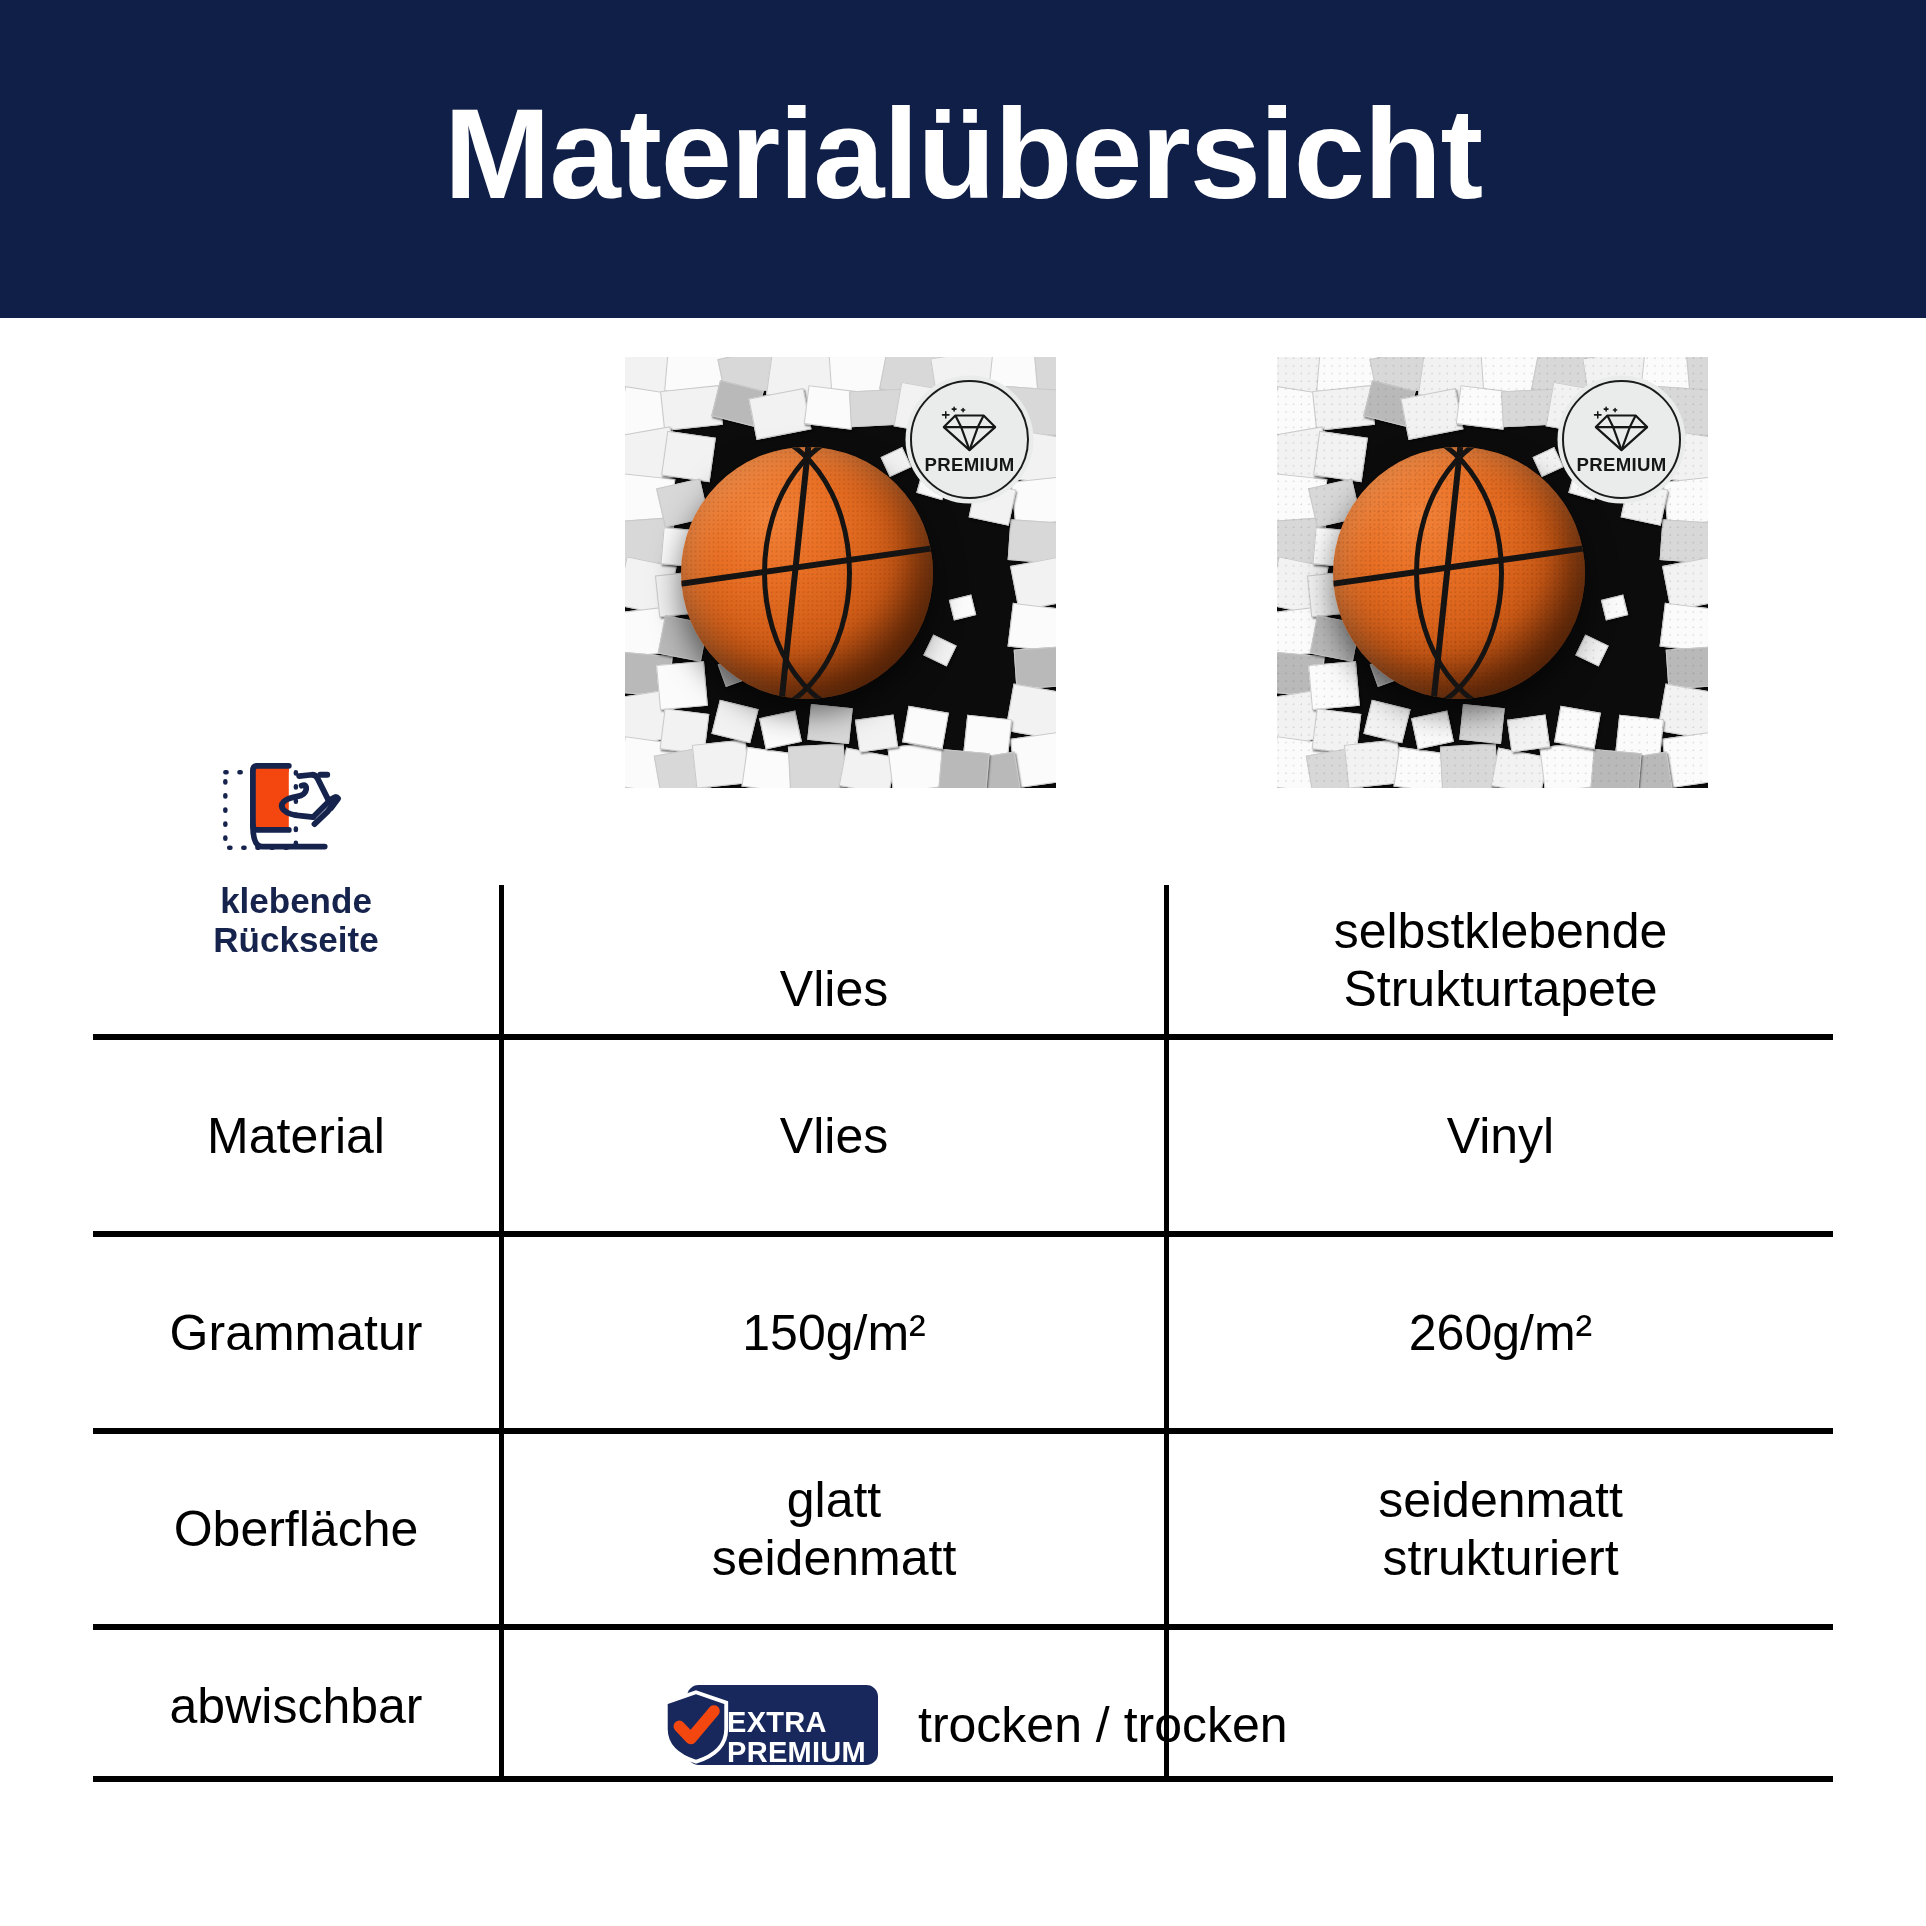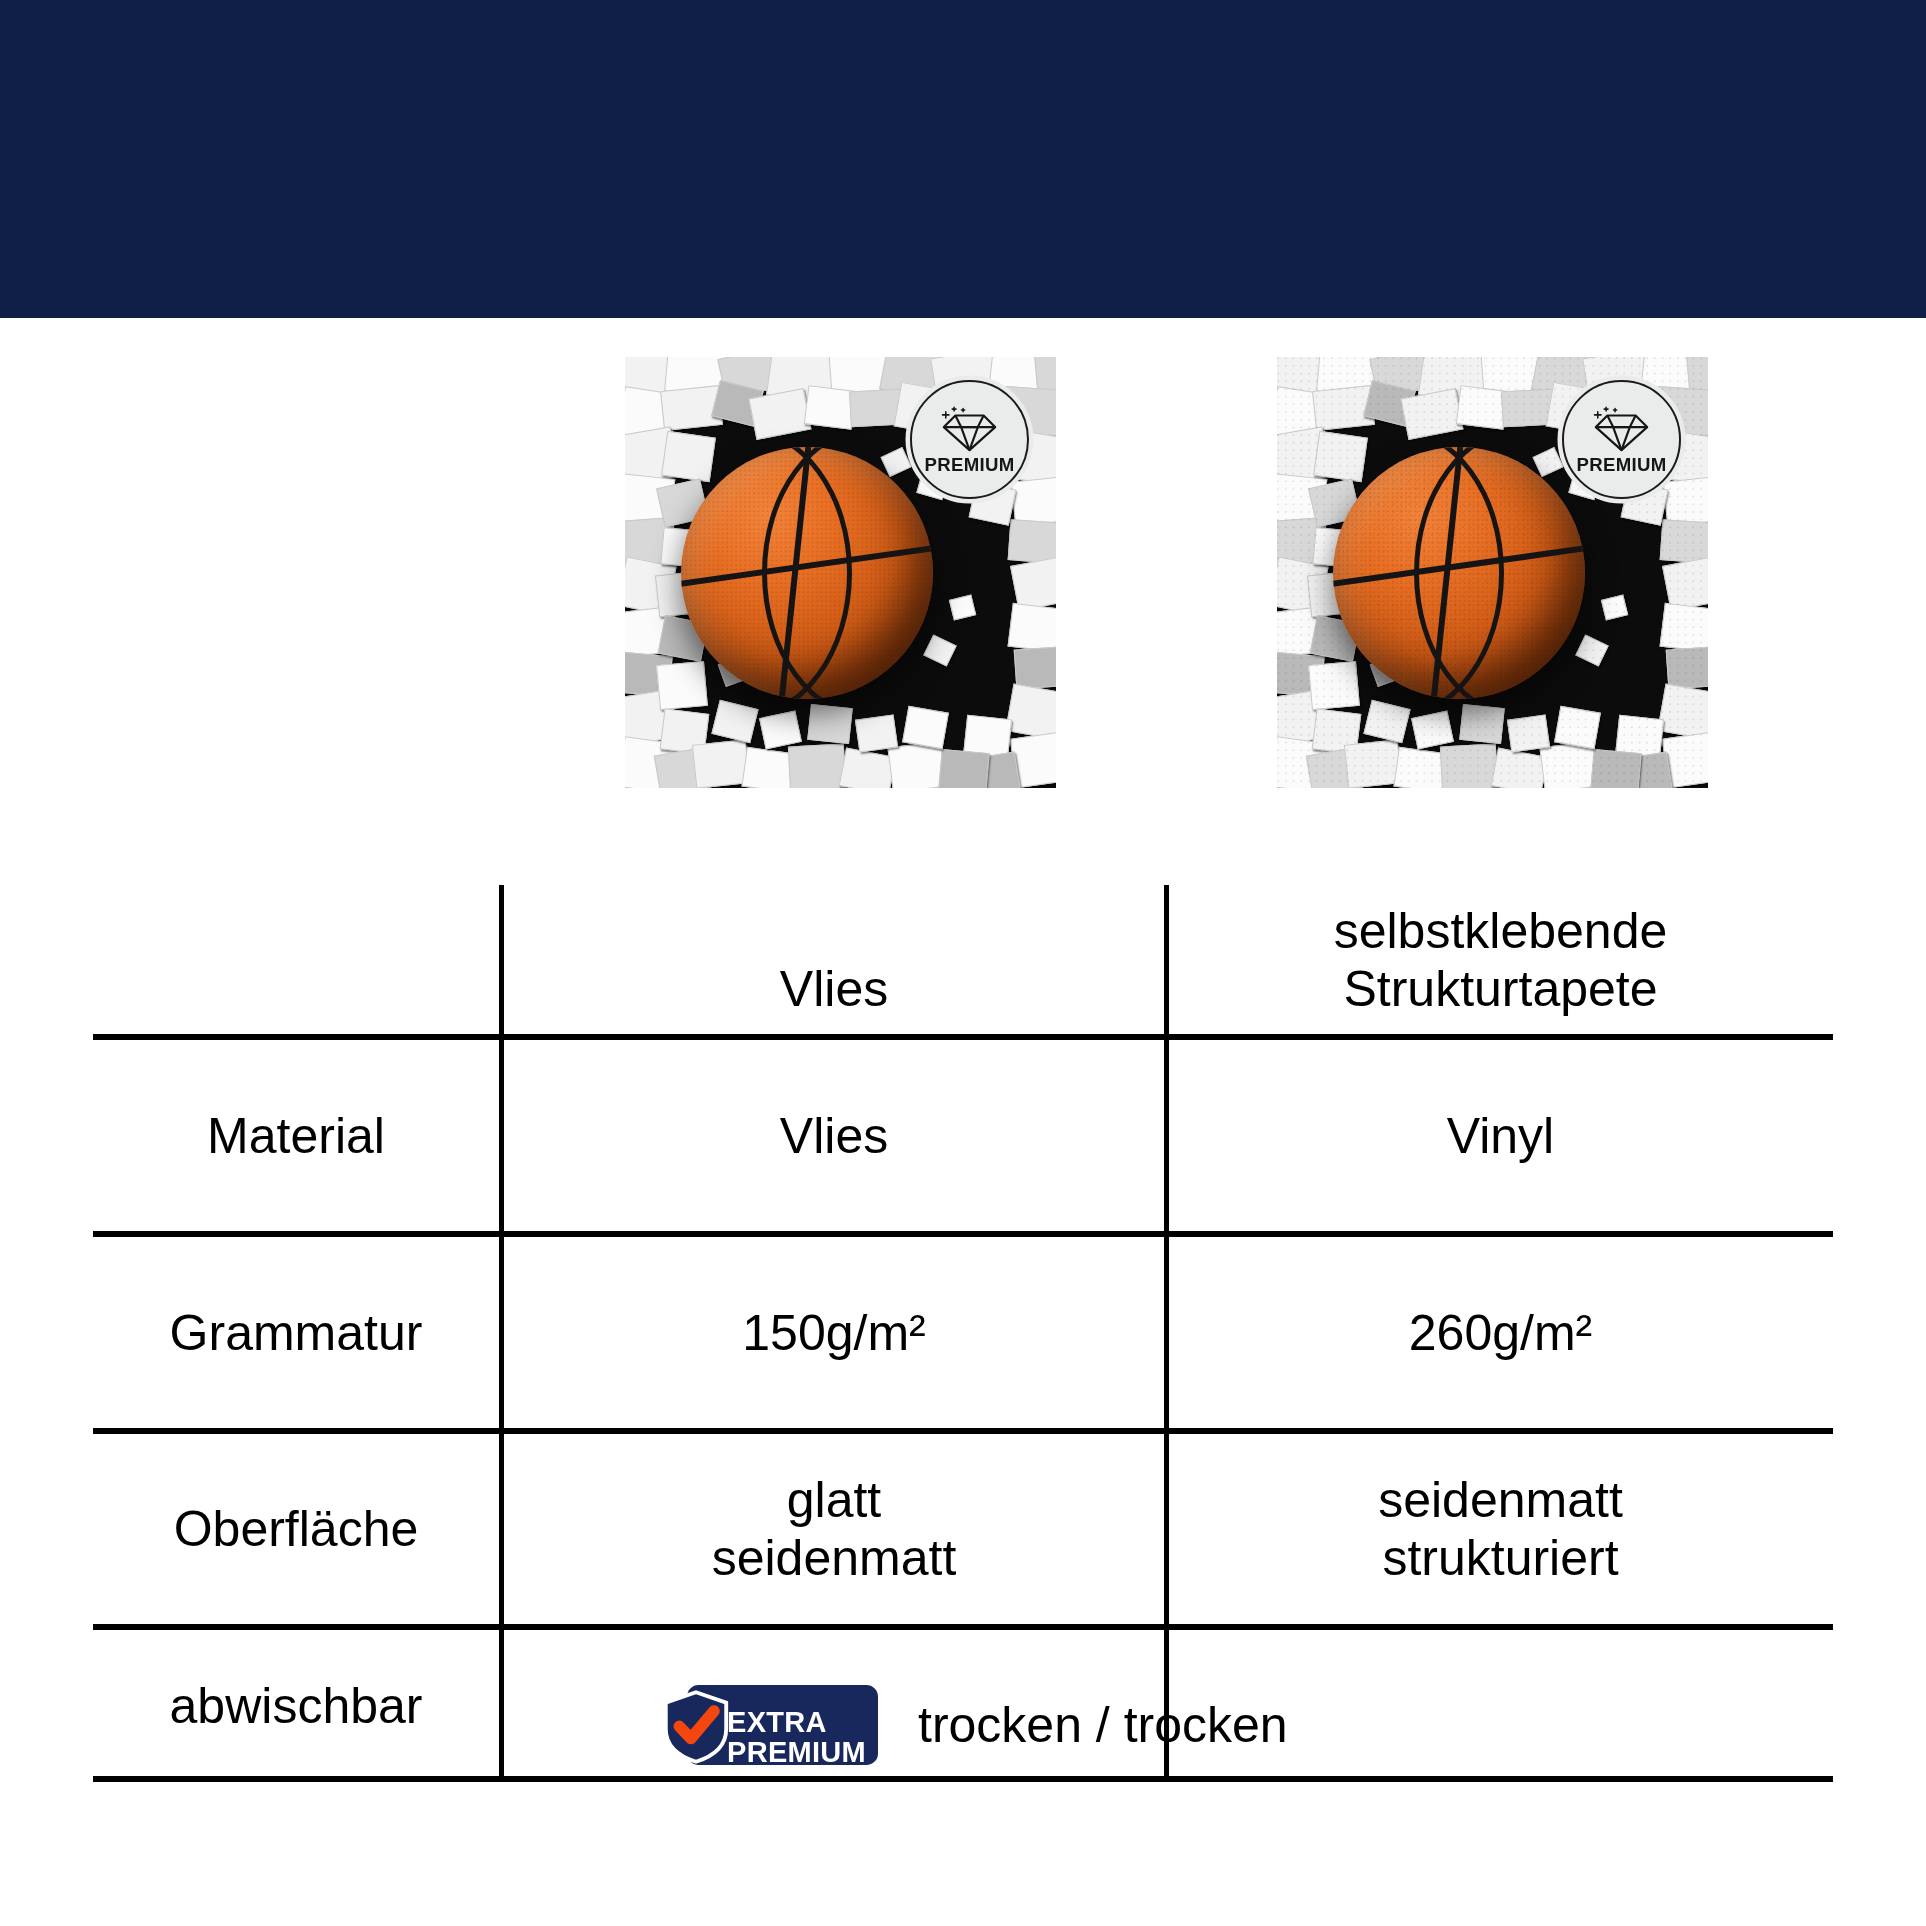--- a/index.html
+++ b/index.html
@@ -228,20 +228,21 @@
     font-size: 50px;
     color: #000000;
   }
 </style>
 </head>
 <body>
 
 <div id="page">
 
   <div id="header-band"></div>
+  <div id="page-title">Materialübersicht</div>
 
   <div class="product-image" id="product-image-left">
     <div class="wall-scene">
 
       <div class="shard" style="left:-6.4px;top:-5.1px;width:59px;height:50px;transform:rotate(-7deg);"></div>
       <div class="shard lt" style="left:41px;top:-7.7px;width:67px;height:45px;transform:rotate(5deg);"></div>
       <div class="shard dk" style="left:96px;top:-3.9px;width:55px;height:41px;transform:rotate(-12deg);"></div>
       <div class="shard" style="left:144px;top:-6.4px;width:71px;height:49px;transform:rotate(8deg);"></div>
       <div class="shard lt" style="left:205px;top:-5.1px;width:62px;height:42px;transform:rotate(-4deg);"></div>
       <div class="shard dk" style="left:258px;top:-7.7px;width:58px;height:46px;transform:rotate(11deg);"></div>
@@ -431,20 +432,44 @@
         <g fill="none" stroke="#161616" stroke-width="2.4" stroke-linecap="round">
           <path d="M9 10 L9 20 M4 15 L14 15"></path>
           <path d="M22 3 L22 9 M19 6 L25 6"></path>
           <path d="M36 5 L36 10 M33.5 7.5 L38.5 7.5"></path>
         </g>
       </svg>
       <span class="pm-text">PREMIUM</span>
     </div>
   </div>
 
+  <div id="sticky-back-block">
+    <svg width="159" height="113" viewBox="0 0 248 176">
+
+      <rect x="13" y="22" width="110" height="118" fill="none" stroke="#16234d" stroke-width="7" stroke-linecap="round" stroke-dasharray="2 20"></rect>
+
+      <path d="M57 16 L112 16 L112 108 L57 108 Z" fill="#f4460f"></path>
+      <path d="M57 16 Q53 12 62 12 L112 12 L112 22 L62 22 Q57 22 57 26 Z" fill="#f4460f"></path>
+
+      <path d="M112 12 L62 12 Q56 12 56 20 L56 104 Q56 112 62 112 L112 112" fill="none" stroke="#16234d" stroke-width="9" stroke-linecap="round" stroke-linejoin="round"></path>
+      <path d="M56 104 Q56 138 70 138 L168 138" fill="none" stroke="#16234d" stroke-width="9" stroke-linecap="round" stroke-linejoin="round"></path>
+
+      <path d="M161 26 L172 26" stroke="#16234d" stroke-width="9" stroke-linecap="round"></path>
+
+      <path d="M128 28 L148 26 Q154 26 157 32 L174 66" fill="none" stroke="#16234d" stroke-width="9" stroke-linecap="round" stroke-linejoin="round"></path>
+      <path d="M132 43 Q140 40 139 49 Q138 58 124 60 Q110 62 104 68 Q98 74 104 81
+               Q112 89 132 90 L150 92" fill="none" stroke="#16234d" stroke-width="9" stroke-linecap="round" stroke-linejoin="round"></path>
+      <path d="M150 92 L170 72 L182 62 Q186 59 189 63 L178 78" fill="none" stroke="#16234d" stroke-width="9" stroke-linecap="round" stroke-linejoin="round"></path>
+      <path d="M174 66 Q180 62 184 68 L172 84 L152 103" fill="none" stroke="#16234d" stroke-width="9" stroke-linecap="round" stroke-linejoin="round"></path>
+    </svg>
+    <div id="sticky-back-label">
+      <span>klebende</span><br>
+      <span>Rückseite</span>
+    </div>
+  </div>
 
   <div id="spec-table">
 
     <div class="hline" style="top:149px;"></div>
     <div class="hline" style="top:346px;"></div>
     <div class="hline" style="top:543px;"></div>
     <div class="hline" style="top:739px;"></div>
     <div class="hline" style="top:891px;"></div>
     <div class="vline" id="vline-1"></div>
     <div class="vline" id="vline-2"></div>

